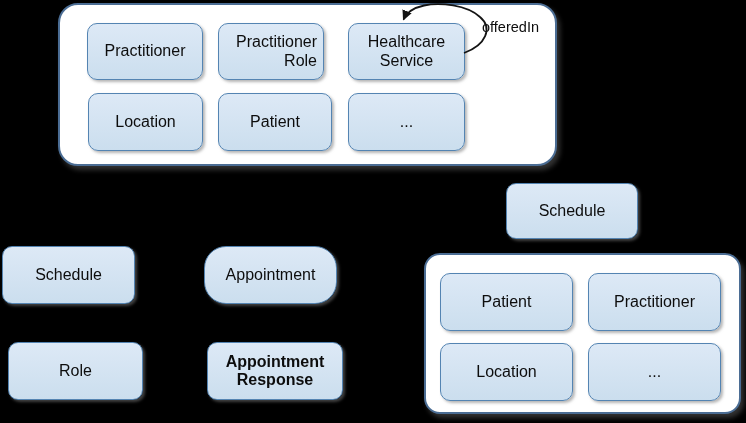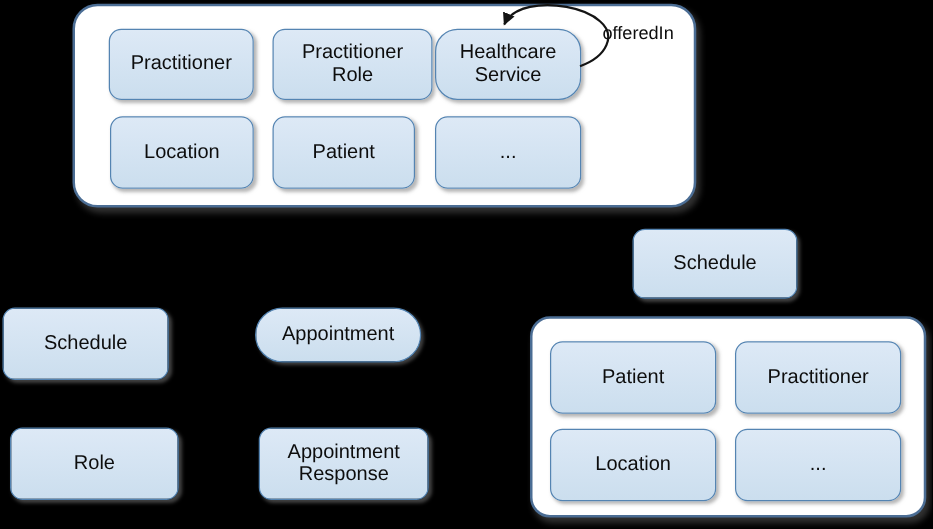--- a/index.html
+++ b/index.html
@@ -46,43 +46,43 @@
     pointer-events:none;
   }
 </style>
 </head>
 <body>
 
 <div class="canvas">
 
   <div class="group" style="left:58px;top:3px;width:499px;height:163px;">
     <div class="box" style="left:27px;top:18px;width:116px;height:57px;">Practitioner</div>
-    <div class="box" style="left:158px;top:18px;width:128px;height:57px;">Practitioner Role</div>
-    <div class="box" style="left:288px;top:18px;width:117px;height:57px;border-radius:18px;">Healthcare Service</div>
+    <div class="box" style="left:158px;top:18px;width:106px;height:57px;text-align:right;">Practitioner Role</div>
+    <div class="box" style="left:288px;top:18px;width:117px;height:57px;">Healthcare Service</div>
     <div class="box" style="left:28px;top:88px;width:115px;height:58px;">Location</div>
     <div class="box" style="left:158px;top:88px;width:114px;height:58px;">Patient</div>
     <div class="box" style="left:288px;top:88px;width:117px;height:58px;">...</div>
     <div class="loop-label" style="left:422px;top:14px;">offeredIn</div>
   </div>
 
   <svg class="arrow-overlay" width="746" height="423" viewBox="0 0 746 423">
     <defs>
       <marker id="ah" markerWidth="11" markerHeight="10" refX="9" refY="5" orient="auto" markerUnits="userSpaceOnUse">
         <path d="M0,0 L10,5 L0,10 z" fill="#141414"></path>
       </marker>
     </defs>
     <path d="M 464 53 C 486 45, 493 28, 480 17 C 467 5, 440 2, 424 5.5 C 412.5 8, 406.5 12.5, 403.5 19.5" fill="none" stroke="#141414" stroke-width="1.8" marker-end="url(#ah)"></path>
   </svg>
 
   <div class="box" style="left:506px;top:183px;width:132px;height:56px;">Schedule</div>
 
   <div class="box" style="left:2px;top:246px;width:133px;height:58px;">Schedule</div>
-  <div class="box" style="left:204px;top:246px;width:133px;height:44px;border-radius:22px;">Appointment</div>
+  <div class="box" style="left:204px;top:246px;width:133px;height:58px;border-radius:22px;">Appointment</div>
   <div class="box" style="left:8px;top:342px;width:135px;height:58px;">Role</div>
-  <div class="box" style="left:207px;top:342px;width:136px;height:58px;">Appointment Response</div>
+  <div class="box" style="left:207px;top:342px;width:136px;height:58px;font-weight:bold;">Appointment Response</div>
 
   <div class="group" style="left:424px;top:253px;width:317px;height:161px;border-radius:16px;">
     <div class="box" style="left:14px;top:18px;width:133px;height:58px;">Patient</div>
     <div class="box" style="left:162px;top:18px;width:133px;height:58px;">Practitioner</div>
     <div class="box" style="left:14px;top:88px;width:133px;height:58px;">Location</div>
     <div class="box" style="left:162px;top:88px;width:133px;height:58px;">...</div>
   </div>
 
 </div>
 

